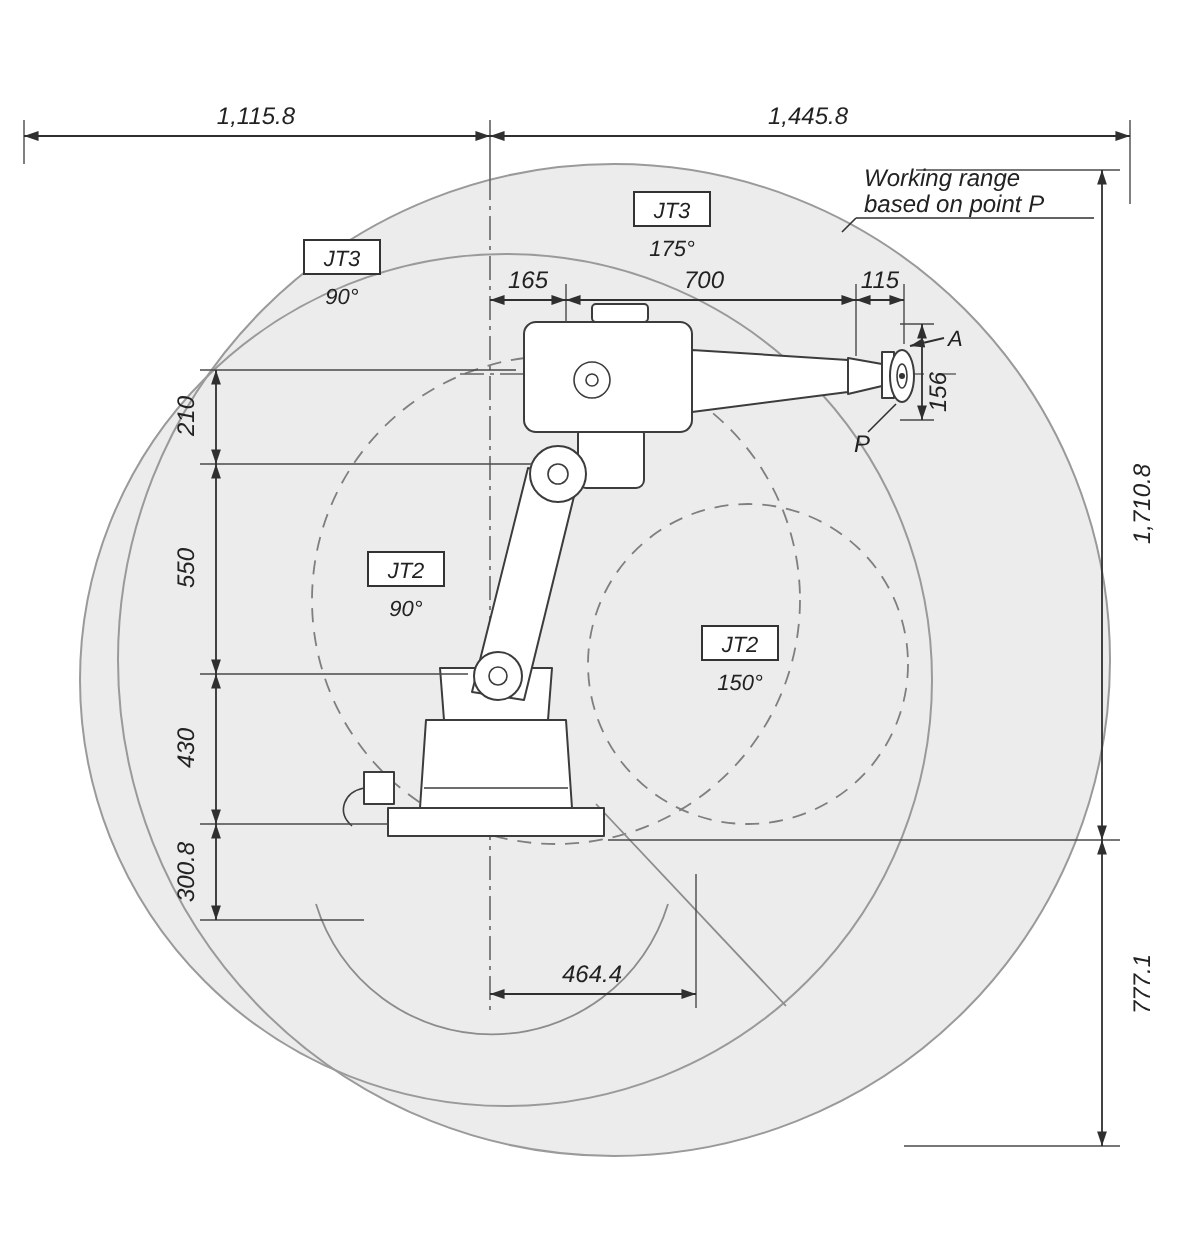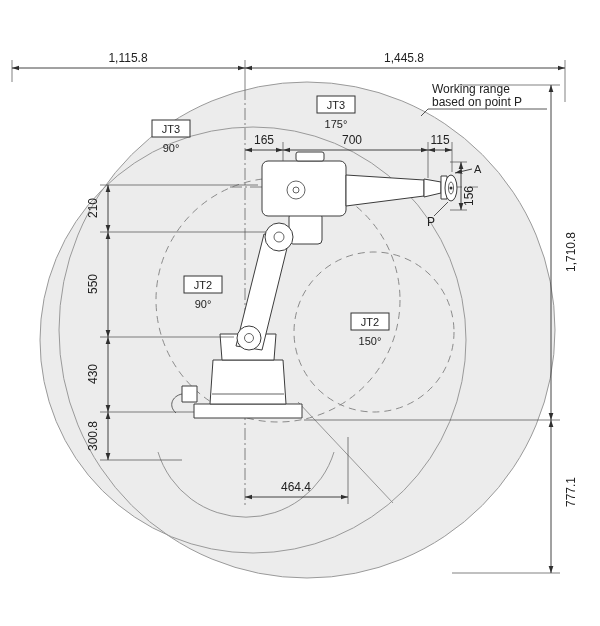--- a/index.html
+++ b/index.html
@@ -1,16 +1,16 @@
 <!DOCTYPE html>
 <html><head>
 <meta charset="utf-8">
 <style>
   html,body { margin:0; padding:0; background:#ffffff; }
-  .canvas { position:relative; width:600px; height:626px; background:#ffffff; overflow:hidden; }
+  .canvas { position:relative; width:600px; height:626px; background:#ffffff; overflow:hidden;font-style:italic; }
   svg { display:block; }
   text { font-family:"Liberation Sans", sans-serif; fill:#222222; }
   .dimtxt  { font-size:12px; }
   .smalltxt{ font-size:11px; }
   .dim  { stroke:#2f2f2f; stroke-width:0.9; fill:none; }
   .ext  { stroke:#4a4a4a; stroke-width:0.7; fill:none; }
   .cl   { stroke:#666666; stroke-width:0.8; fill:none; stroke-dasharray:12 3 2 3; }
   .rangeFill   { fill:#ececec; stroke:none; }
   .rangeStroke { fill:none; stroke:#9a9a9a; stroke-width:1; }
   .dashc  { fill:none; stroke:#7f7f7f; stroke-width:0.9; stroke-dasharray:7 5; }

